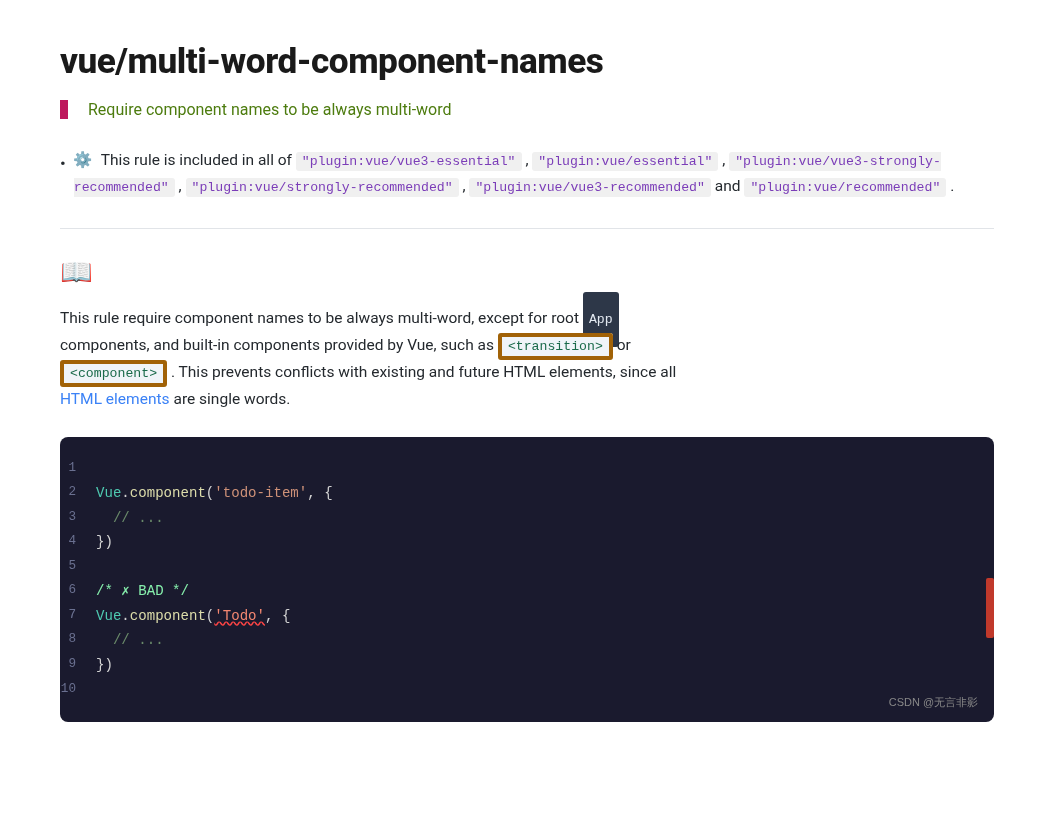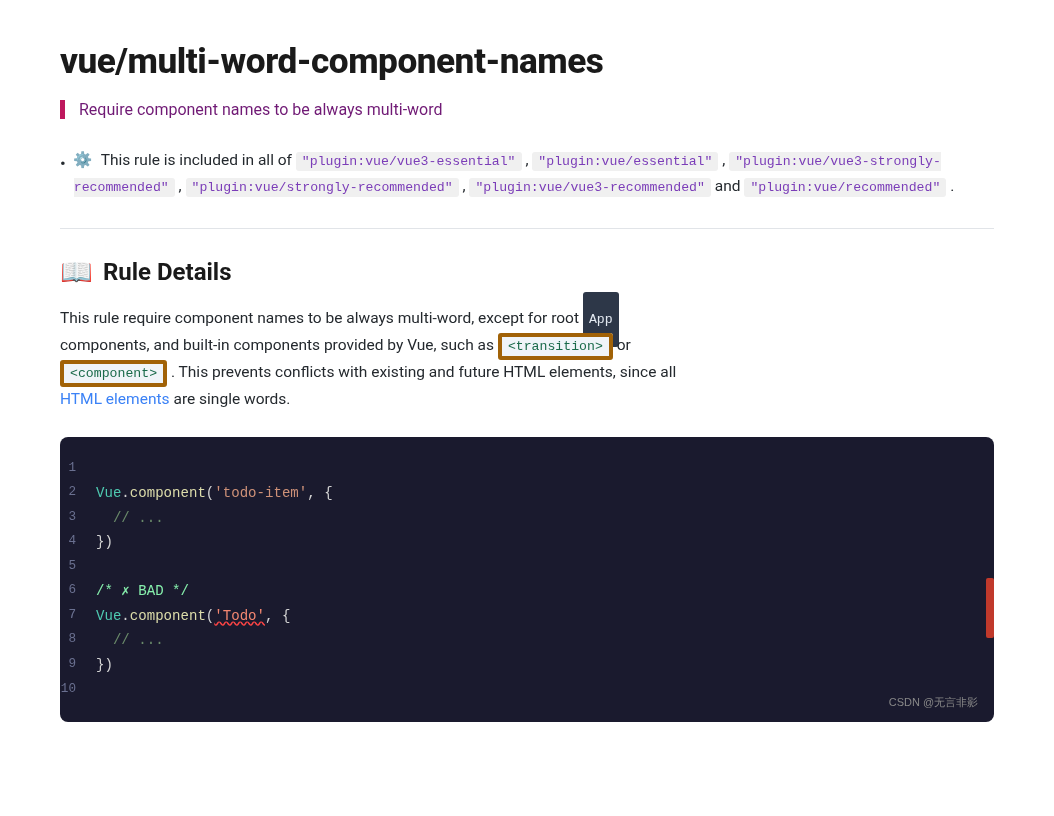--- a/index.html
+++ b/index.html
@@ -19,23 +19,23 @@
 
     .page-title {
       font-size: 2.2em;
       font-weight: 800;
       color: #1a1a1a;
       margin-bottom: 18px;
       letter-spacing: -0.5px;
     }
 
     .subtitle-bar {
-      border-left: 5px solid #be185d;
-      padding-left: 14px;
-      color: #701a75;
+      border-left: 8px solid #be185d;
+      padding-left: 20px;
+      color: #4d7c0f;
       font-size: 1em;
       margin-bottom: 28px;
     }
 
     .bullet-section {
       margin-bottom: 24px;
     }
 
     .bullet-item {
       display: flex;
@@ -207,21 +207,20 @@
       <span> and </span>
       <code class="plugin-tag">"plugin:vue/recommended"</code> .
     </div>
   </div>
 </div>
 
 <hr class="divider">
 
 <div class="section-heading">
   <span class="section-icon">📖</span>
-  <span>Rule Details</span>
 </div>
 
 <div class="rule-description">
   <span>This rule require component names to be always multi-word, except for root</span>
   <code class="app-tag">App</code>
   <br>
   <span>components, and built-in components provided by Vue, such as</span>
   <code class="inline-code">&lt;transition&gt;</code>
   <span> or </span>
   <br>

